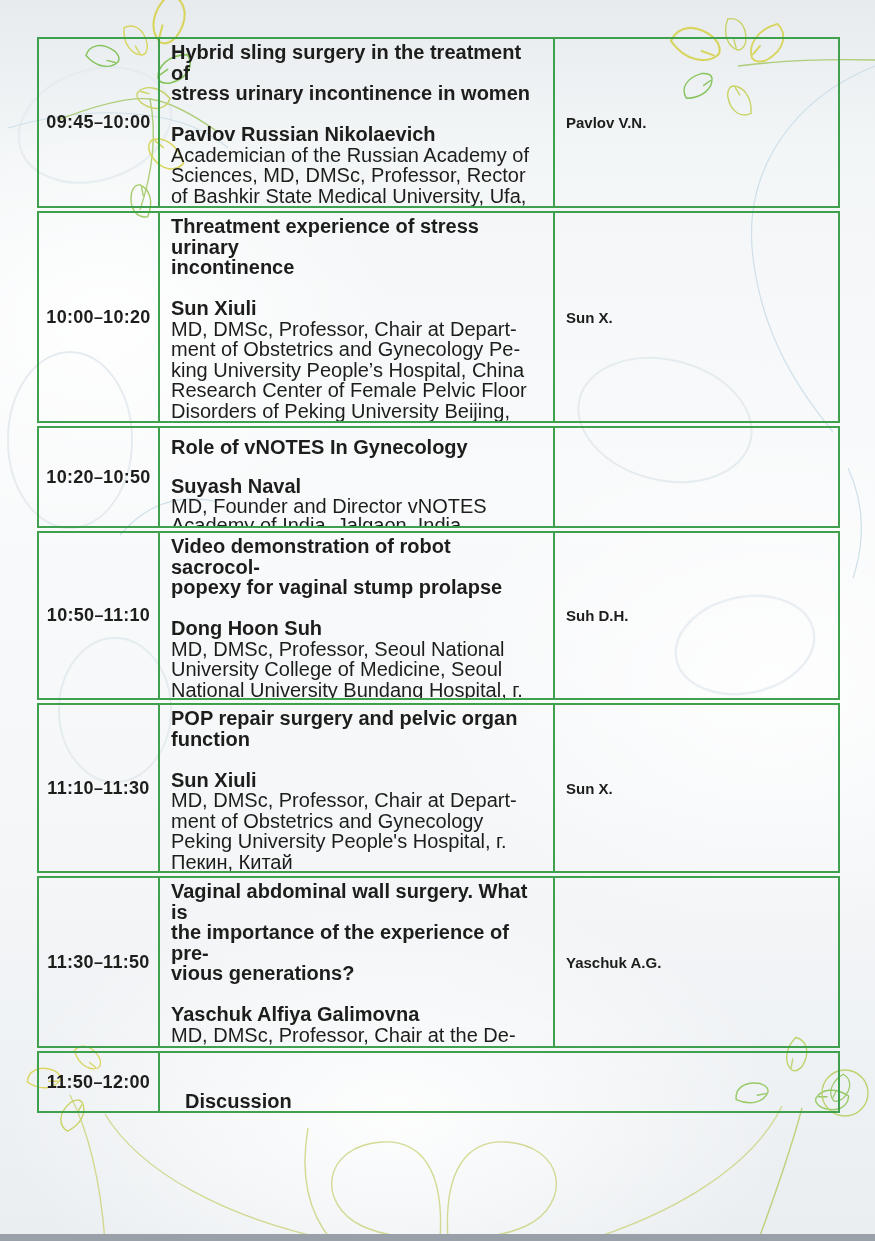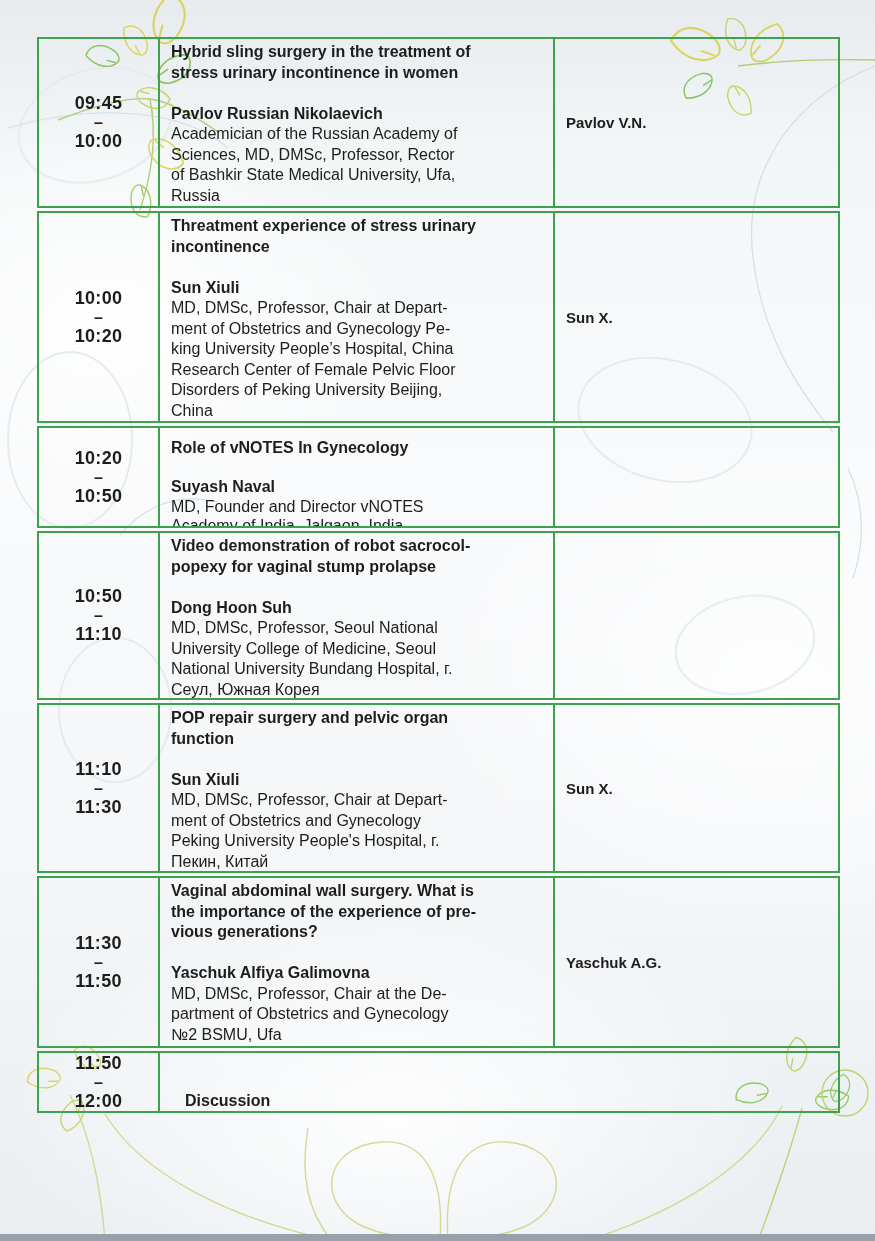--- a/index.html
+++ b/index.html
@@ -23,31 +23,31 @@
     border:2px solid #3fa04e;
     margin-bottom:3px;
     --lh:20.5px;
     overflow:hidden;
     background:transparent;
   }
   .row.tight{--lh:19.5px;}
   .c-time{
     box-sizing:border-box;
     flex:0 0 119px;width:119px;
-    display:flex;flex-direction:column;align-items:center;justify-content:center;
+    display:flex;flex-direction:row;align-items:center;justify-content:center;
     font-weight:bold;font-size:18px;line-height:21px;letter-spacing:.3px;
   }
   .c-time .sep{line-height:17px;font-size:16px;}
   .c-topic{
     box-sizing:border-box;
     flex:0 0 397px;width:397px;
     border-left:2px solid #3fa04e;
     border-right:2px solid #3fa04e;
     padding:3px 8px 0 11px;
-    font-size:16px;line-height:var(--lh);
+    font-size:20px;line-height:var(--lh);
   }
   .row.tight .c-topic{padding-top:10px;}
   .title{font-weight:bold;white-space:pre-line;margin:0 0 var(--lh) 0;}
   .name{font-weight:bold;white-space:pre-line;}
   .desc{white-space:pre-line;}
   .c-speaker{
     flex:1;display:flex;align-items:center;
     padding-left:11px;font-weight:bold;font-size:15px;
   }
   .row.last .c-topic{flex:1;width:auto;border-right:0;display:flex;align-items:flex-end;padding-left:25px;}
@@ -189,20 +189,23 @@
       </div>
       <div class="c-topic">
         <div class="title">Video demonstration of robot sacrocol-
 popexy for vaginal stump prolapse</div>
         <div class="name">Dong Hoon Suh</div>
         <div class="desc">MD, DMSc, Professor, Seoul National
 University College of Medicine, Seoul
 National University Bundang Hospital, г.
 Сеул, Южная Корея</div>
       </div>
+      <div class="c-speaker">
+        <span>Suh D.H.</span>
+      </div>
     </div>
 
     <div class="row" style="height:170px">
       <div class="c-time">
         <span>11:10</span>
         <span class="sep">–</span>
         <span>11:30</span>
       </div>
       <div class="c-topic">
         <div class="title">POP repair surgery and pelvic organ

